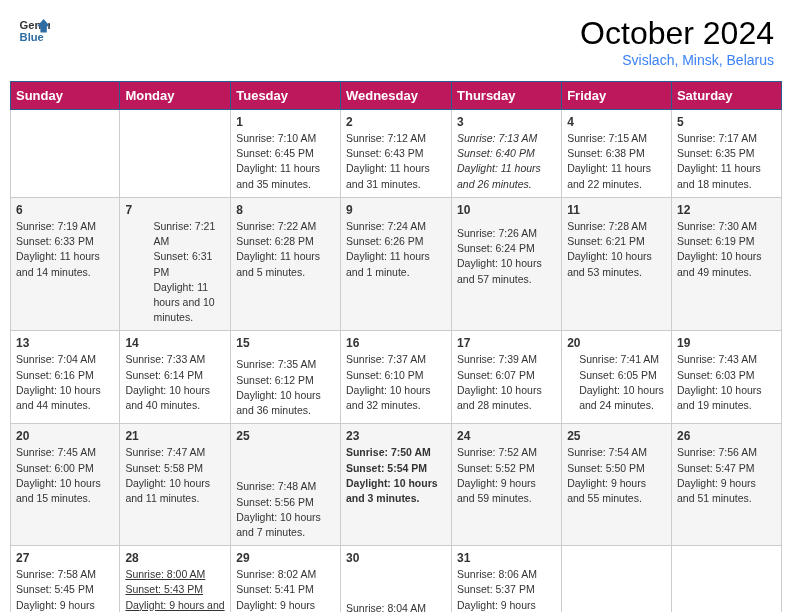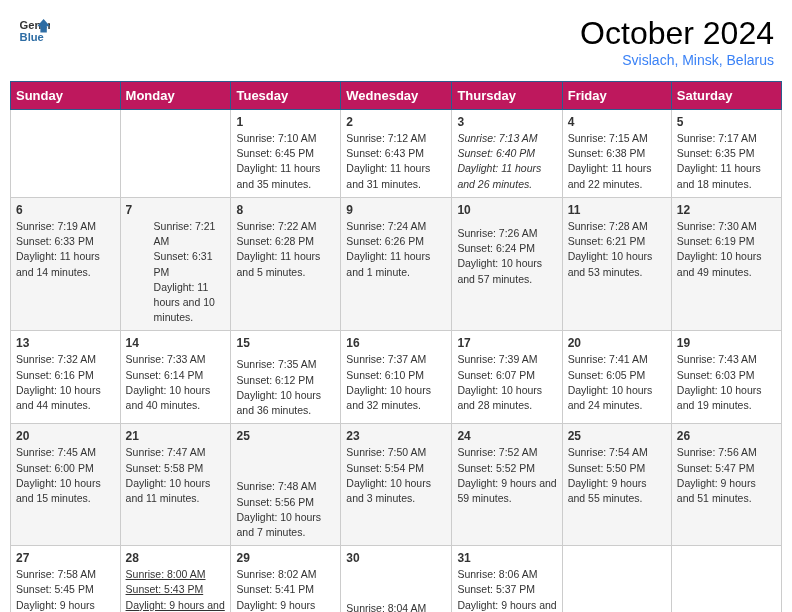--- a/index.html
+++ b/index.html
@@ -184,21 +184,21 @@
         <td>
           <span class="day-number">12</span>
           <div class="day-info" style="white-space: pre-line;">Sunrise: 7:30 AM
 Sunset: 6:19 PM
 Daylight: 10 hours and 49 minutes.</div>
         </td>
       </tr>
       <tr>
         <td>
           <span class="day-number">13</span>
-          <div class="day-info" style="white-space: pre-line;">Sunrise: 7:32 AM
+          <div class="day-info" style="white-space: pre-line;">Sunrise: 7:04 AM
 Sunset: 6:16 PM
 Daylight: 10 hours and 44 minutes.</div>
         </td>
         <td>
           <span class="day-number">14</span>
           <div class="day-info" style="white-space: pre-line;">Sunrise: 7:33 AM
 Sunset: 6:14 PM
 Daylight: 10 hours and 40 minutes.</div>
         </td>
         <td>
@@ -214,21 +214,21 @@
 Daylight: 10 hours and 32 minutes.</div>
         </td>
         <td>
           <span class="day-number">17</span>
           <div class="day-info" style="white-space: pre-line;">Sunrise: 7:39 AM
 Sunset: 6:07 PM
 Daylight: 10 hours and 28 minutes.</div>
         </td>
         <td>
           <span class="day-number">20</span>
-          <div class="day-info" style="white-space: pre-line;">Sunrise: 7:41 AM
+          <div class="day-info" style="white-space: pre-line; margin-left: 12px;">Sunrise: 7:41 AM
 Sunset: 6:05 PM
 Daylight: 10 hours and 24 minutes.</div>
         </td>
         <td>
           <span class="day-number">19</span>
           <div class="day-info" style="white-space: pre-line;">Sunrise: 7:43 AM
 Sunset: 6:03 PM
 Daylight: 10 hours and 19 minutes.</div>
         </td>
       </tr>
@@ -246,21 +246,21 @@
 Daylight: 10 hours and 11 minutes.</div>
         </td>
         <td>
           <span class="day-number">25</span>
           <div class="day-info" style="white-space: pre-line; margin-top: 36px;">Sunrise: 7:48 AM
 Sunset: 5:56 PM
 Daylight: 10 hours and 7 minutes.</div>
         </td>
         <td>
           <span class="day-number">23</span>
-          <div class="day-info" style="white-space: pre-line;">Sunrise: 7:50 AM
+          <div class="day-info" style="white-space: pre-line; font-weight: bold;">Sunrise: 7:50 AM
 Sunset: 5:54 PM
 Daylight: 10 hours and 3 minutes.</div>
         </td>
         <td>
           <span class="day-number">24</span>
           <div class="day-info" style="white-space: pre-line;">Sunrise: 7:52 AM
 Sunset: 5:52 PM
 Daylight: 9 hours and 59 minutes.</div>
         </td>
         <td>

